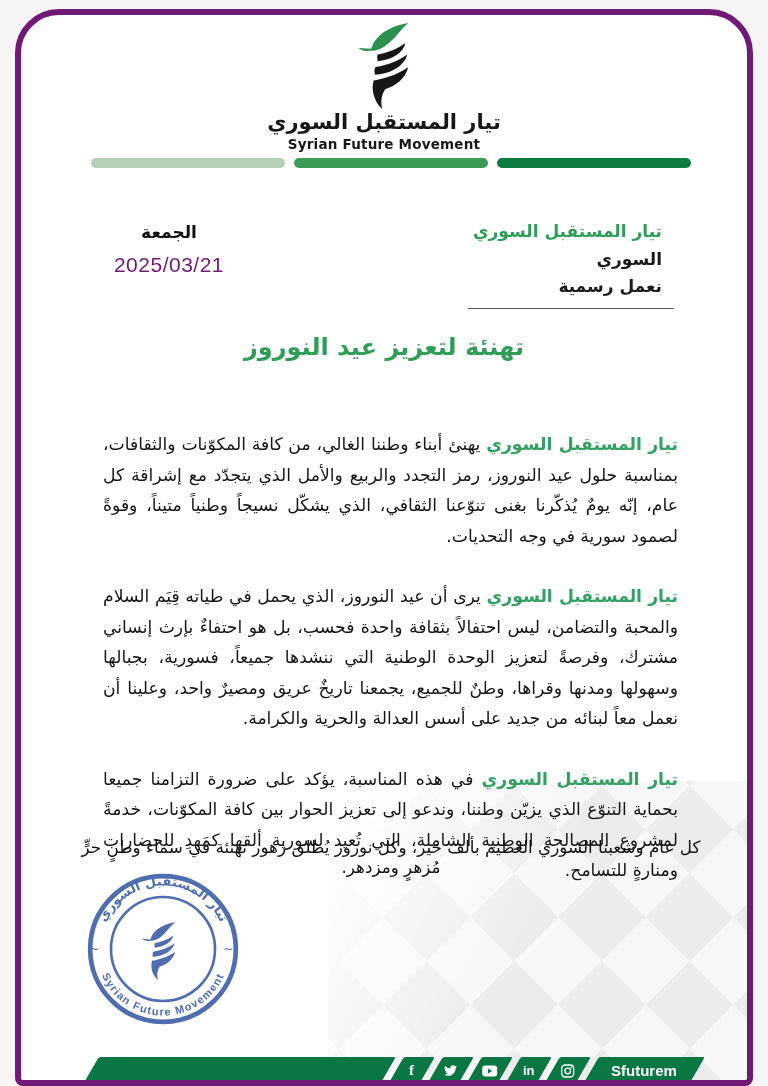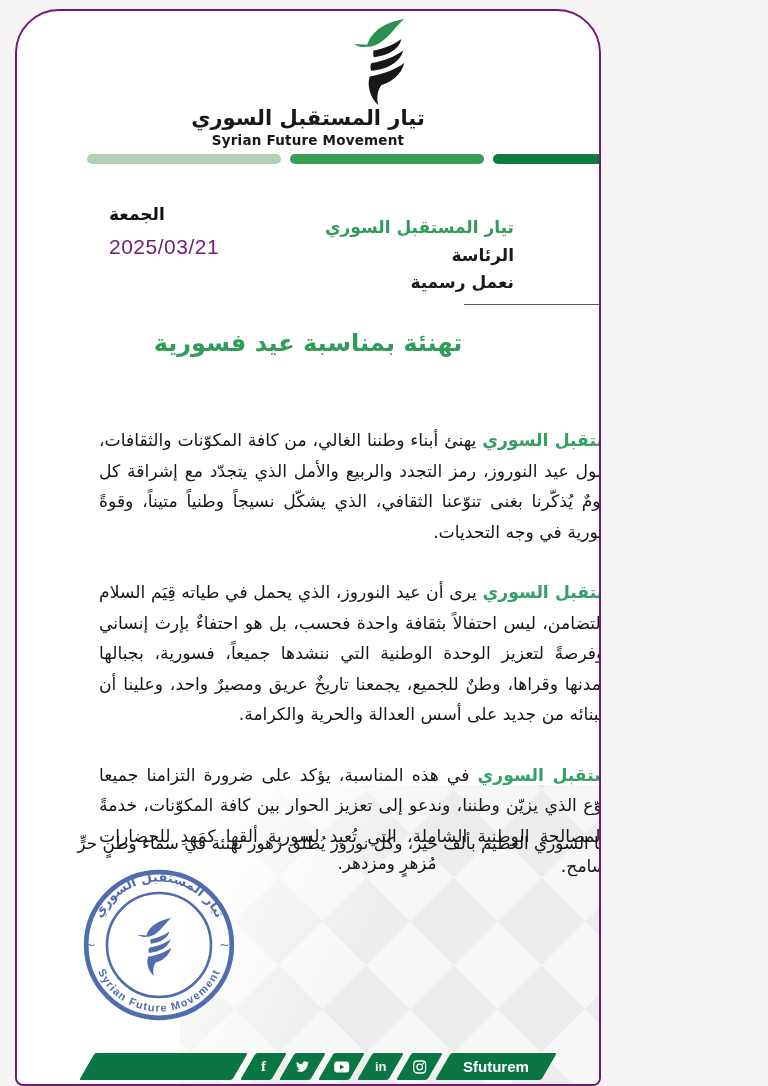--- a/index.html
+++ b/index.html
@@ -3,22 +3,22 @@
 <meta charset="utf-8">
 <style>
   :root{
     --green:#2f9d58; --green-light-bar:#b6d0b8; --green-mid-bar:#3a9c55;
     --green-dark-bar:#0e7c41; --footer-green:#0a7643; --stamp-blue:#4766ab;
   }
   *{margin:0;padding:0;box-sizing:border-box;}
   html,body{width:768px;height:1086px;overflow:hidden;}
   body{background:#f6f4f4;font-family:"DejaVu Sans","Liberation Sans",sans-serif;position:relative;}
   .card{
-    position:absolute;left:15px;top:9px;width:586px;height:1077px;
-    background:#fff;border:2px solid #701a75;border-radius:44px 44px 8px 8px;
+    position:absolute;left:15px;top:9px;width:738px;height:1077px;
+    background:#fff;border:6px solid #701a75;border-radius:44px 44px 8px 8px;
     overflow:hidden;
   }
   
   .logo-svg{position:absolute;top:6px;left:319px;width:100px;height:96px;z-index:2;}
   .logo-title-ar{position:absolute;top:95px;left:0;width:100%;text-align:center;
     font-size:21px;font-weight:bold;color:#181818;z-index:2;}
   .logo-title-en{position:absolute;top:121px;left:0;width:100%;text-align:center;
     font-size:13.5px;font-weight:bold;color:#181818;letter-spacing:.2px;z-index:2;}
   
   .bars{position:absolute;top:143px;left:70px;width:600px;display:flex;gap:9px;z-index:2;}
@@ -26,21 +26,21 @@
   .bar-1{background:var(--green-light-bar);}
   .bar-2{background:var(--green-mid-bar);}
   .bar-3{background:var(--green-dark-bar);}
   
   .meta-right{position:absolute;top:203px;right:85px;width:240px;direction:rtl;
     text-align:right;font-size:17px;line-height:1.62;color:#1b1b1b;z-index:2;}
   .meta-org{color:var(--green);font-weight:bold;}
   .meta-dept{font-weight:bold;}
   .meta-type{font-weight:600;}
   .meta-line{position:absolute;top:293px;left:447px;width:206px;height:1.4px;background:#5a5a5a;z-index:2;}
-  .meta-left{position:absolute;top:193px;left:92px;width:112px;text-align:left;z-index:2;}
+  .meta-left{position:absolute;top:207px;left:92px;width:112px;text-align:center;z-index:2;}
   .meta-weekday{font-size:17px;font-weight:bold;color:#111;direction:rtl;}
   .meta-date{font-family:Liberation Sans, sans-serif;font-size:21px;color:#701a75;
     direction:ltr;unicode-bidi:isolate;margin-top:11px;letter-spacing:.5px;}
   
   .doc-title{position:absolute;top:318px;left:0;width:100%;text-align:center;
     font-size:24px;font-weight:bold;color:var(--green);z-index:2;}
   
   .body-text{position:absolute;top:414px;left:82px;width:575px;direction:rtl;
     text-align:justify;font-size:17.2px;line-height:30.5px;color:#161616;z-index:2;}
   .body-text p{margin:0 0 30px 0;}
@@ -90,33 +90,33 @@
   <div class="logo-title-en">Syrian Future Movement</div>
 
   <div class="bars">
     <span class="bar-1"></span>
     <span class="bar-2"></span>
     <span class="bar-3"></span>
   </div>
 
   <div class="meta-right">
     <div class="meta-org">تيار المستقبل السوري</div>
-    <div class="meta-dept">الرئاسة</div>
+    <div class="meta-dept">السوري</div>
     <div class="meta-type">نعمل رسمية</div>
   </div>
   <div class="meta-line"></div>
   <div class="meta-left">
     <div class="meta-weekday">الجمعة</div>
     <div class="meta-date">2025/03/21</div>
   </div>
 
-  <h1 class="doc-title">تهنئة بمناسبة عيد فسورية</h1>
+  <h1 class="doc-title">تهنئة لتعزيز عيد النوروز</h1>
 
   <div class="body-text">
-    <p><span class="lead">تيار المستقبل السوري</span> <span>يهنئ أبناء وطننا الغالي، من كافة المكوّنات والثقافات، بمناسبة حلول عيد النوروز، رمز التجدد والربيع والأمل الذي يتجدّد مع إشراقة كل عام، إنّه يومٌ يُذكّرنا بغنى تنوّعنا الثقافي، الذي يشكّل نسيجاً وطنياً متيناً، وقوةً لصمود فسورية في وجه التحديات.</span></p>
+    <p><span class="lead">تيار المستقبل السوري</span> <span>يهنئ أبناء وطننا الغالي، من كافة المكوّنات والثقافات، بمناسبة حلول عيد النوروز، رمز التجدد والربيع والأمل الذي يتجدّد مع إشراقة كل عام، إنّه يومٌ يُذكّرنا بغنى تنوّعنا الثقافي، الذي يشكّل نسيجاً وطنياً متيناً، وقوةً لصمود سورية في وجه التحديات.</span></p>
     <p><span class="lead">تيار المستقبل السوري</span> <span>يرى أن عيد النوروز، الذي يحمل في طياته قِيَم السلام والمحبة والتضامن، ليس احتفالاً بثقافة واحدة فحسب، بل هو احتفاءٌ بإرث إنساني مشترك، وفرصةً لتعزيز الوحدة الوطنية التي ننشدها جميعاً، فسورية، بجبالها وسهولها ومدنها وقراها، وطنٌ للجميع، يجمعنا تاريخٌ عريق ومصيرٌ واحد، وعلينا أن نعمل معاً لبنائه من جديد على أسس العدالة والحرية والكرامة.</span></p>
     <p><span class="lead">تيار المستقبل السوري</span> <span>في هذه المناسبة، يؤكد على ضرورة التزامنا جميعا بحماية التنوّع الذي يزيّن وطننا، وندعو إلى تعزيز الحوار بين كافة المكوّنات، خدمةً لمشروع المصالحة الوطنية الشاملة، التي تُعيد لسورية ألقها كمَهدِ للحضارات ومنارةٍ للتسامح.</span></p>
   </div>
 
   <p class="closing">كل عام وشعبنا السوري العظيم بألف خير، وكل نوروز يُطلق زهور تهنئة في سماء وطنٍ حرٍّ مُزهرٍ ومزدهر.</p>
 
   <svg class="stamp" viewBox="0 0 150 150" aria-hidden="true">
     <circle cx="75" cy="75" r="70" fill="rgba(255,255,255,0.6)" stroke="#4766ab" stroke-width="4.5"></circle>
     <circle cx="75" cy="75" r="50" fill="none" stroke="#4766ab" stroke-width="2.5"></circle>
     <defs>

